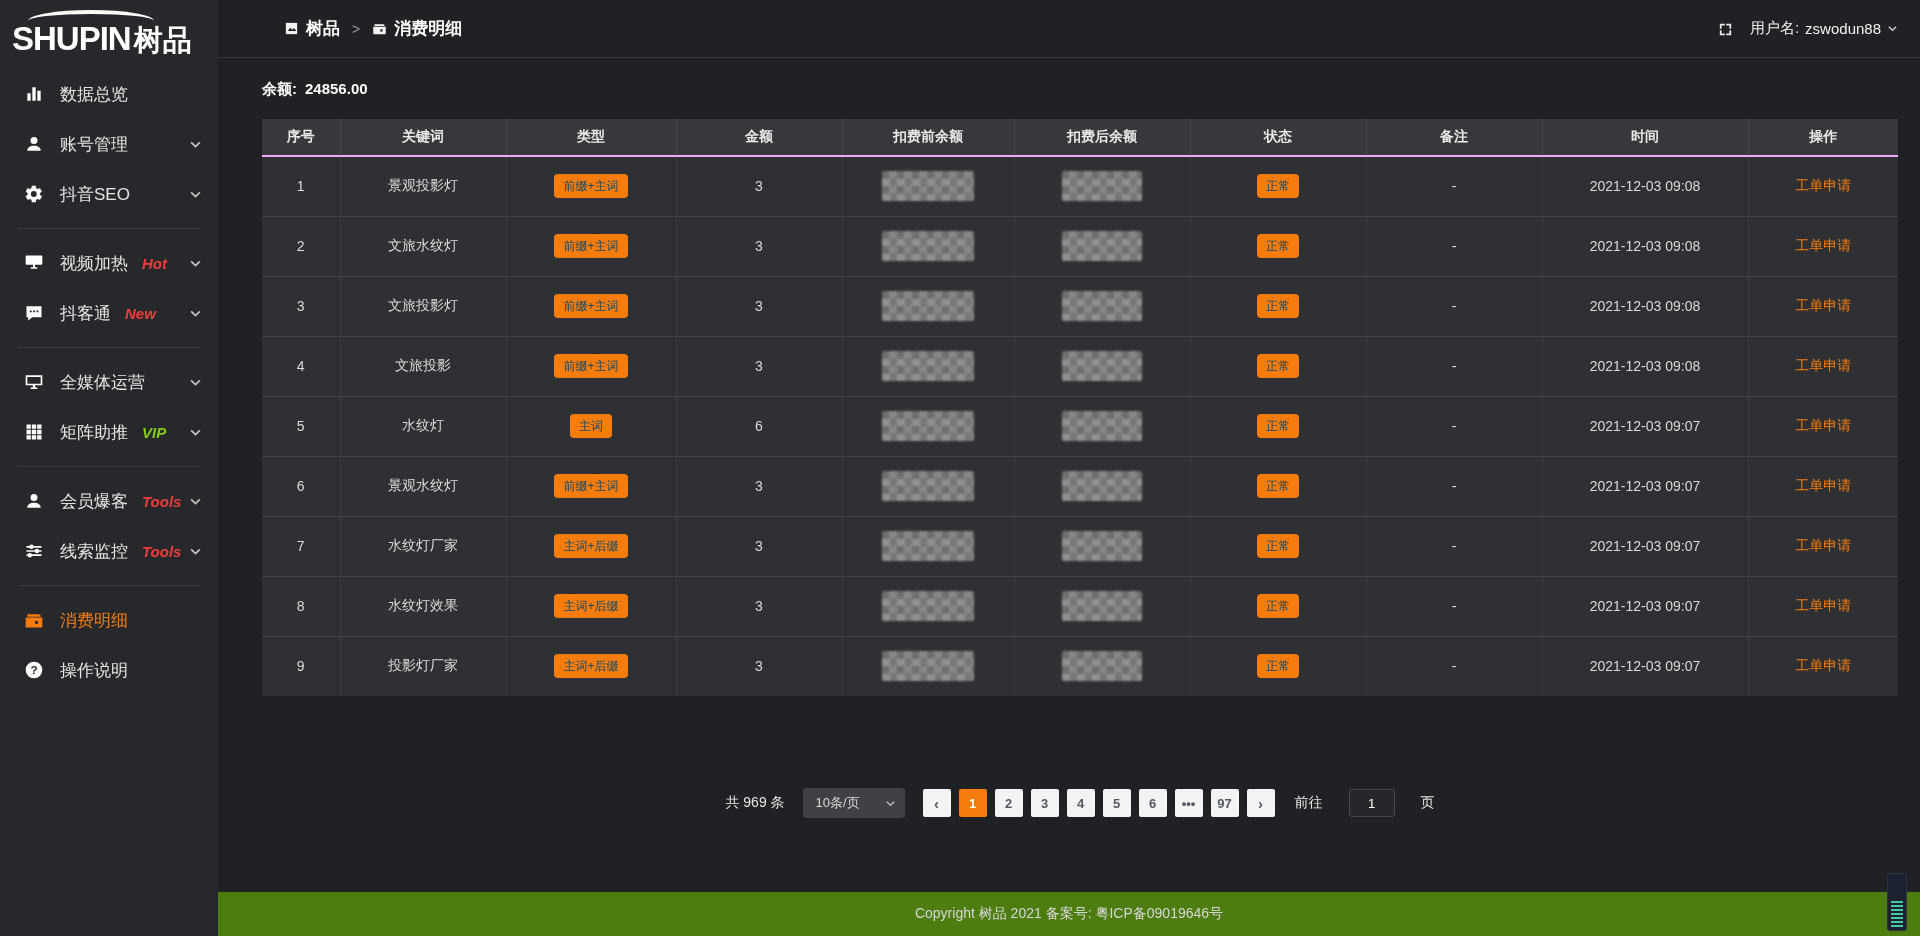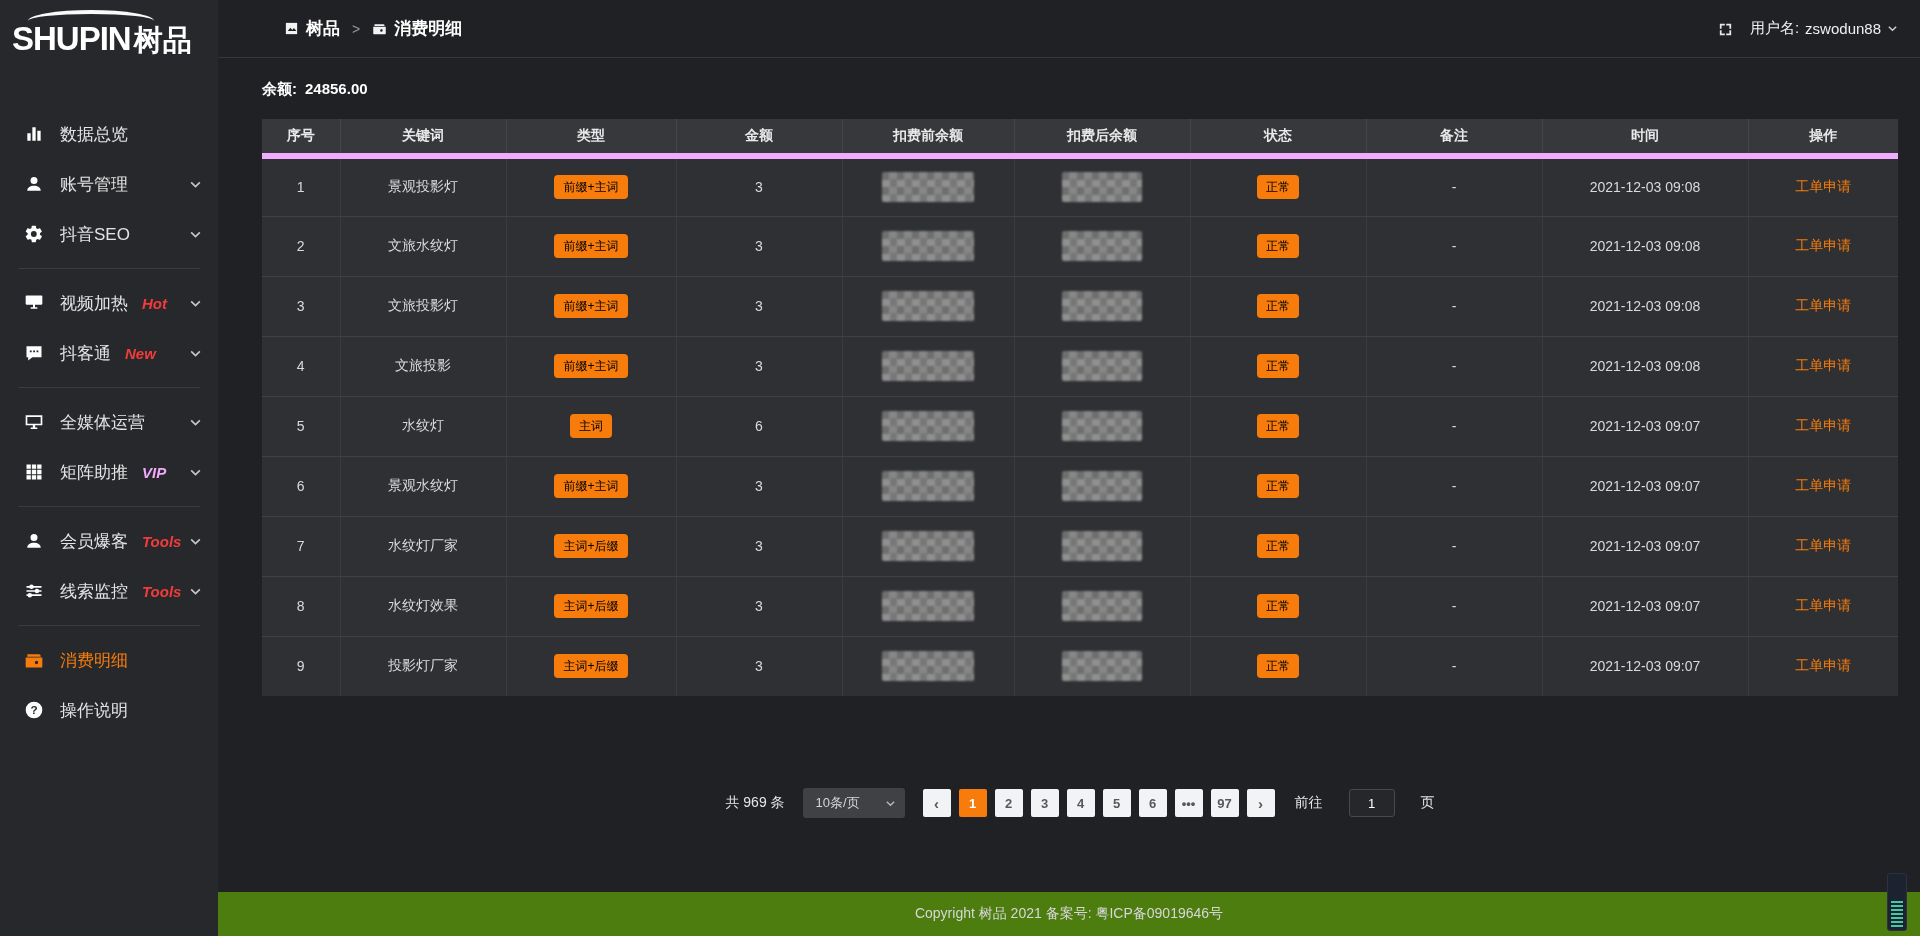--- a/index.html
+++ b/index.html
@@ -6,37 +6,37 @@
   html,body { width:1920px; height:936px; }
   body {
     background:#202124;
     font-family:"Liberation Sans","DejaVu Sans",sans-serif;
     overflow:hidden;
     color:#e4e4e5;
   }
   .app { display:flex; width:100%; height:100%; }
 
   
-  .sidebar { width:218px; flex-shrink:0; background:#27282b; display:flex; flex-direction:column;gap:40px; }
+  .sidebar { width:218px; flex-shrink:0; background:#27282b; display:flex; flex-direction:column; }
   .logo { padding:8px 0 2px 12px; color:#fff; line-height:1; }
   .logo-arc { width:126px; height:11px; border-top:4px solid #fafafa;
               border-radius:50% 50% 0 0 / 100% 100% 0 0; margin:2px 0 1px 16px; }
   .logo-line { white-space:nowrap; }
   .logo-en { font-size:33px; font-weight:bold; letter-spacing:-1px; }
   .logo-cn { font-size:29px; font-weight:bold; margin-left:3px; }
   .menu { padding-top:12px; }
   .side-item { height:50px; display:flex; align-items:center; padding:0 16px 0 24px;
                font-size:17px; color:#e4e4e5; cursor:pointer; }
   .side-item.active { color:#f77c0c; }
   .s-icon { width:20px; height:20px; margin-right:16px; display:inline-flex; color:#fdfdfd; flex-shrink:0; }
   .side-item.active .s-icon { color:#f77c0c; }
   .s-icon svg { width:20px; height:20px; }
   .s-badge { font-style:italic; font-weight:bold; font-size:15px; margin-left:14px; }
   .badge-red { color:#f23c3c; }
-  .badge-gold { color:#f0abfc; }
+  .badge-gold { color:#84cc16; }
   .s-chevron { margin-left:auto; color:#c7c7c8; display:inline-flex; }
   .s-chevron svg { width:13px; height:13px; }
   .menu-divider { height:1px; background:#3a3b3e; margin:9px 18px; }
 
   
   .main { flex:1; display:flex; flex-direction:column; position:relative; min-width:0; }
   .topbar { height:58px; flex-shrink:0; display:flex; align-items:center;
             padding:0 22px 0 66px; border-bottom:1px solid #37383b; }
   .breadcrumb { display:flex; align-items:center; color:#fff; font-size:17px; font-weight:bold; }
   .crumb { display:flex; align-items:center; gap:7px; }
@@ -50,27 +50,27 @@
   .user-caret { display:inline-flex; color:#cfcfd0; }
   .user-caret svg { width:11px; height:11px; }
 
   .content { flex:1; padding:0 22px 0 44px; }
   .balance { margin:22px 0 20px; font-size:15px; font-weight:bold; color:#fff; }
   .balance-label { margin-right:8px; }
 
   
   table { width:100%; border-collapse:collapse; table-layout:fixed; }
   thead th { background:#37383b; height:37px; color:#e9e9ea; font-size:14px; font-weight:bold;
-             border-right:1px solid #454649; border-bottom:6px solid #f0abfc; text-align:center; }
+             border-right:1px solid #454649; border-bottom:2px solid #f0abfc; text-align:center; }
   thead th:last-child { border-right:none; }
   tbody td { background:#2f3033; height:60px; text-align:center; color:#dadadb; font-size:14px;
              border-right:1px solid #3a3b3e; border-bottom:1px solid #404144; }
   tbody td:last-child { border-right:none; }
   tbody tr:last-child td { border-bottom:none; }
-  .type-badge, .status-badge { background:#f77c0c; color:#000000; font-size:12px;
+  .type-badge, .status-badge { background:#f77c0c; color:#0c4a6e; font-size:12px;
              padding:6px 9px; border-radius:4px; display:inline-block; line-height:1; }
   .action-link { color:#f77c0c; cursor:pointer; text-decoration:none; }
   .mosaic { width:92px; height:30px; margin:0 auto; border-radius:2px; opacity:.8;
             background:conic-gradient(#9d9d9d 25%, #898989 25% 50%, #a9a9a9 50% 75%, #7f7f7f 75%) 0 0 / 15px 15px;
             filter:blur(1.3px); }
   .mosaic.m2 { width:80px; }
 
   
   .pagination { display:flex; align-items:center; justify-content:center; gap:8px;
                 margin-top:92px; font-size:14px; color:#e5e5e6; }

